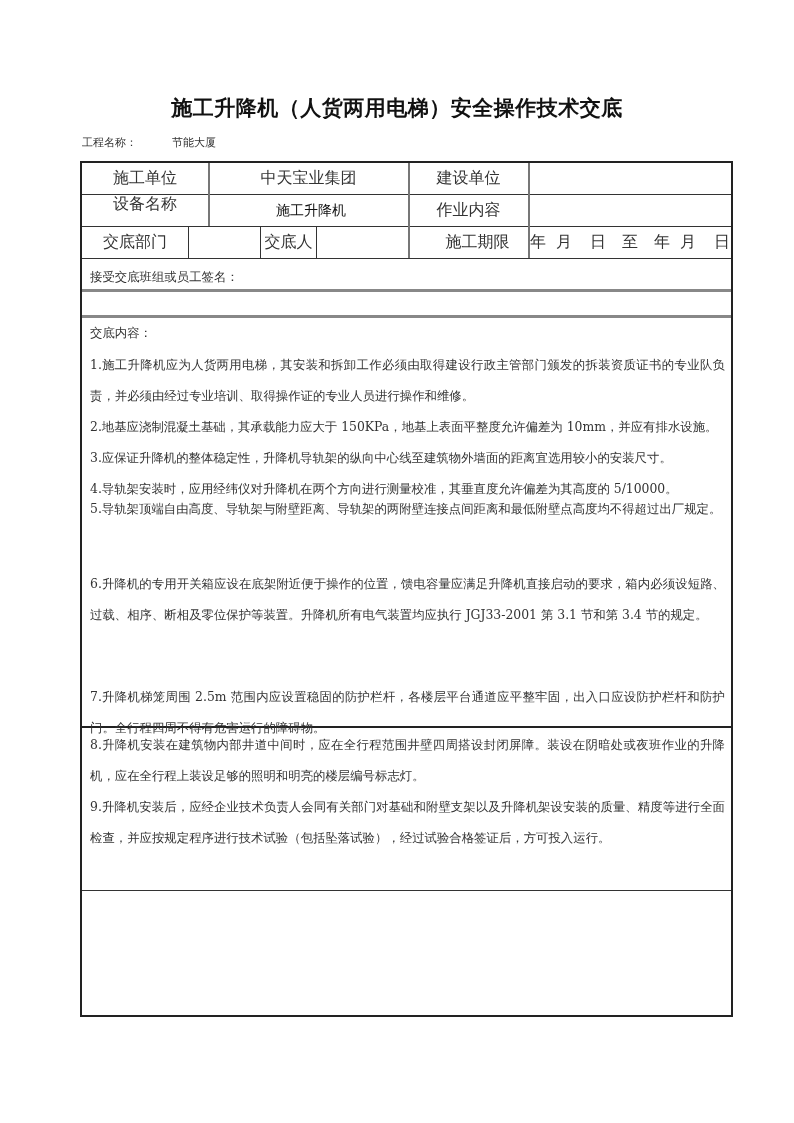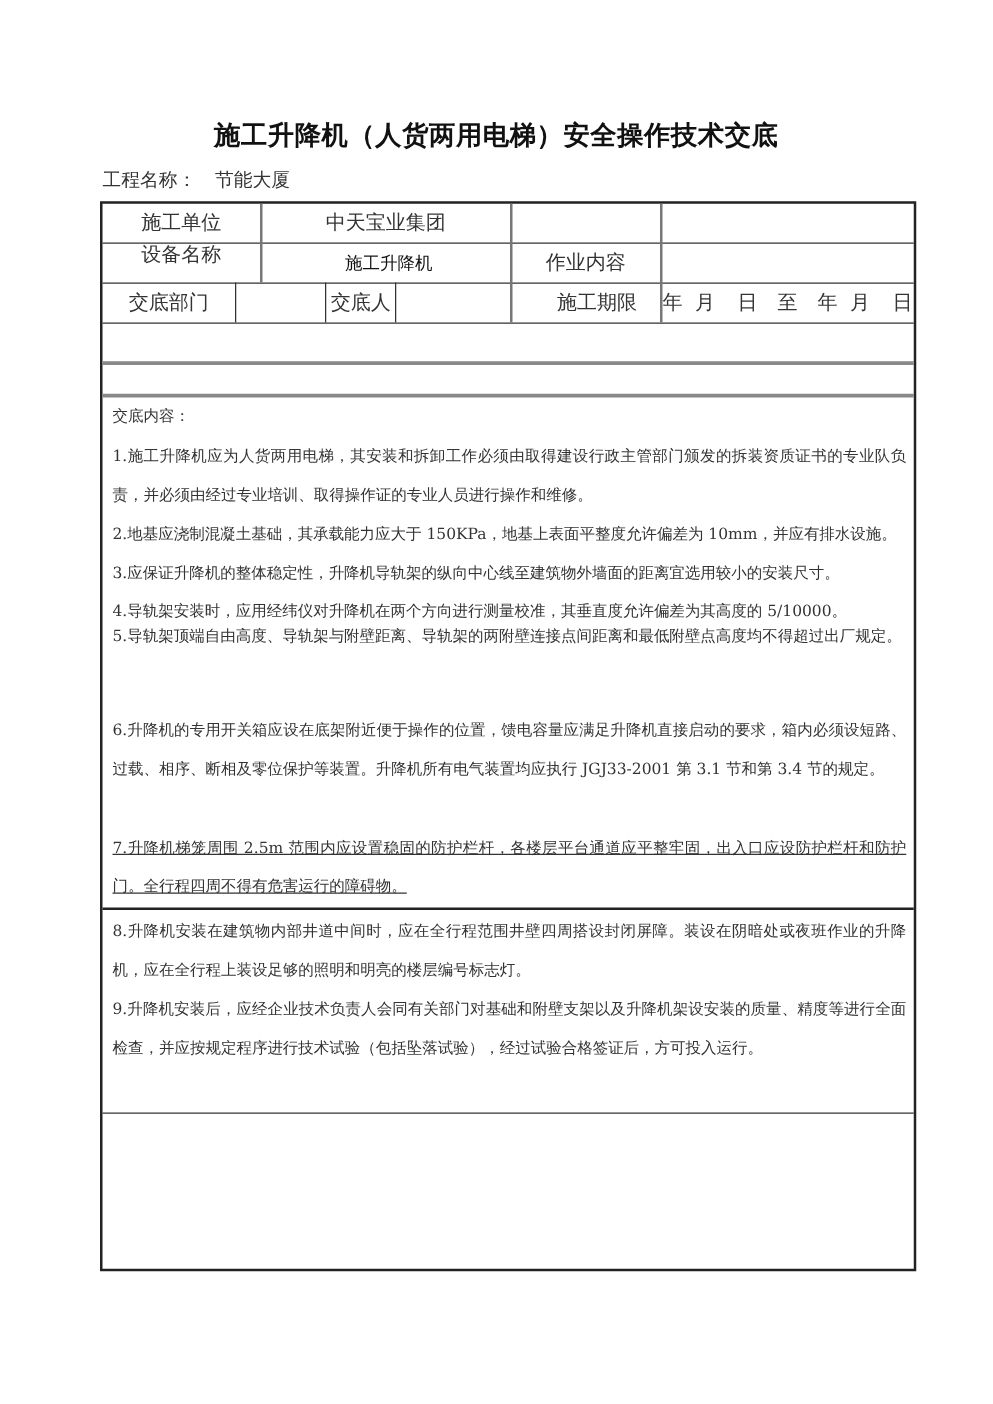--- a/index.html
+++ b/index.html
@@ -1,21 +1,21 @@
 <!DOCTYPE html>
 <html><head>
   <meta charset="utf-8">
   <style>
     html, body { margin: 0; padding: 0; background: #ffffff; }
     body { width: 794px; height: 1123px; position: relative; overflow: hidden;
            font-family: "DejaVu Serif", "Liberation Serif", serif; color: #222; }
     .title { position: absolute; left: 0; width: 794px; top: 94px; text-align: center;
              font-family: "DejaVu Sans", "Liberation Sans", sans-serif; font-weight: bold;
              font-size: 21px; color: #111; letter-spacing: 0.5px; }
-    .project { position: absolute; left: 82px; top: 135px; font-size: 15px; color: #333; }
+    .project { position: absolute; left: 82px; top: 135px; font-size: 11px; color: #333; }
     .project .label { display: inline-block; width: 90px; }
     .sheet { position: absolute; left: 80px; top: 161px; width: 653px; height: 856px;
              border: 2px solid #222; box-sizing: border-box; }
     .cell { position: absolute; box-sizing: border-box; display: flex; align-items: center;
             justify-content: center; font-size: 16px; color: #333; }
     .hl { position: absolute; left: 0; right: 0; height: 0; border-top: 1px solid #333; }
     .hl.gray { border-top: 3px solid #888; }
     .hl.thick { border-top: 2px solid #222; }
     .vl { position: absolute; width: 0; border-left: 1px solid #333; }
     .vl.gray { border-left: 2px solid #777; }
@@ -49,20 +49,21 @@
   <div class="vl gray" style="left:126px; top:0; height:63px;"></div>
   <div class="vl gray" style="left:326px; top:0; height:95px;"></div>
   <div class="vl gray" style="left:446px; top:0; height:95px;"></div>
 
   <div class="vl" style="left:106px; top:63px; height:32px;"></div>
   <div class="vl" style="left:178px; top:63px; height:32px;"></div>
   <div class="vl" style="left:234px; top:63px; height:32px;"></div>
 
   <div class="cell" style="left:0; top:0; width:126px; height:31px;">施工单位</div>
   <div class="cell" style="left:127px; top:0; width:199px; height:31px;">中天宝业集团</div>
+  <div class="cell" style="left:327px; top:0; width:119px; height:31px;">建设单位</div>
   <div class="cell" style="left:447px; top:0; width:202px; height:31px;"></div>
 
   <div class="cell" style="left:0; top:26px; width:126px; height:31px;">设备名称</div>
   <div class="cell bold-cell" style="left:127px; top:32px; width:204px; height:31px;">施工升降机</div>
   <div class="cell" style="left:327px; top:32px; width:119px; height:31px;">作业内容</div>
   <div class="cell" style="left:447px; top:32px; width:202px; height:31px;"></div>
 
   <div class="cell" style="left:0; top:64px; width:106px; height:31px;">交底部门</div>
   <div class="cell" style="left:107px; top:64px; width:71px; height:31px;"></div>
   <div class="cell" style="left:179px; top:64px; width:55px; height:31px;">交底人</div>
@@ -71,27 +72,28 @@
   <div class="cell date-range" style="left:447px; top:64px; width:202px; height:31px;">
     <span style="margin-right:10px;">年</span>
     <span style="margin-right:18px;">月</span>
     <span style="margin-right:16px;">日</span>
     <span style="margin-right:16px;">至</span>
     <span style="margin-right:10px;">年</span>
     <span style="margin-right:18px;">月</span>
     <span>日</span>
   </div>
 
+  <div class="text-line" style="top:104px;">接受交底班组或员工签名：</div>
   <div class="cell" style="left:0; top:129px; width:649px; height:23px;"></div>
 
   <div class="text-line" style="top:160px;">交底内容：</div>
   <div class="para" style="top:186px;">1.施工升降机应为人货两用电梯，其安装和拆卸工作必须由取得建设行政主管部门颁发的拆装资质证书的专业队负责，并必须由经过专业培训、取得操作证的专业人员进行操作和维修。</div>
   <div class="para" style="top:248px;">2.地基应浇制混凝土基础，其承载能力应大于 150KPa，地基上表面平整度允许偏差为 10mm，并应有排水设施。</div>
   <div class="para" style="top:279px;">3.应保证升降机的整体稳定性，升降机导轨架的纵向中心线至建筑物外墙面的距离宜选用较小的安装尺寸。</div>
   <div class="para" style="top:310px;">4.导轨架安装时，应用经纬仪对升降机在两个方向进行测量校准，其垂直度允许偏差为其高度的 5/10000。</div>
   <div class="para" style="top:330px;">5.导轨架顶端自由高度、导轨架与附壁距离、导轨架的两附壁连接点间距离和最低附壁点高度均不得超过出厂规定。</div>
   <div class="para" style="top:405px;">6.升降机的专用开关箱应设在底架附近便于操作的位置，馈电容量应满足升降机直接启动的要求，箱内必须设短路、过载、相序、断相及零位保护等装置。升降机所有电气装置均应执行 JGJ33-2001 第 3.1 节和第 3.4 节的规定。</div>
-  <div class="para" style="top:499px;text-decoration:underline;">7.升降机梯笼周围 2.5m 范围内应设置稳固的防护栏杆，各楼层平台通道应平整牢固，出入口应设防护栏杆和防护门。全行程四周不得有危害运行的障碍物。</div>
+  <div class="para" style="top:518px;">7.升降机梯笼周围 2.5m 范围内应设置稳固的防护栏杆，各楼层平台通道应平整牢固，出入口应设防护栏杆和防护门。全行程四周不得有危害运行的障碍物。</div>
   <div class="para" style="top:566px;">8.升降机安装在建筑物内部井道中间时，应在全行程范围井壁四周搭设封闭屏障。装设在阴暗处或夜班作业的升降机，应在全行程上装设足够的照明和明亮的楼层编号标志灯。</div>
   <div class="para" style="top:628px;">9.升降机安装后，应经企业技术负责人会同有关部门对基础和附壁支架以及升降机架设安装的质量、精度等进行全面检查，并应按规定程序进行技术试验（包括坠落试验），经过试验合格签证后，方可投入运行。</div>
 
   <div class="cell" style="left:0; top:752px; width:649px; height:98px;"></div>
 </div>
 
 </body></html>

